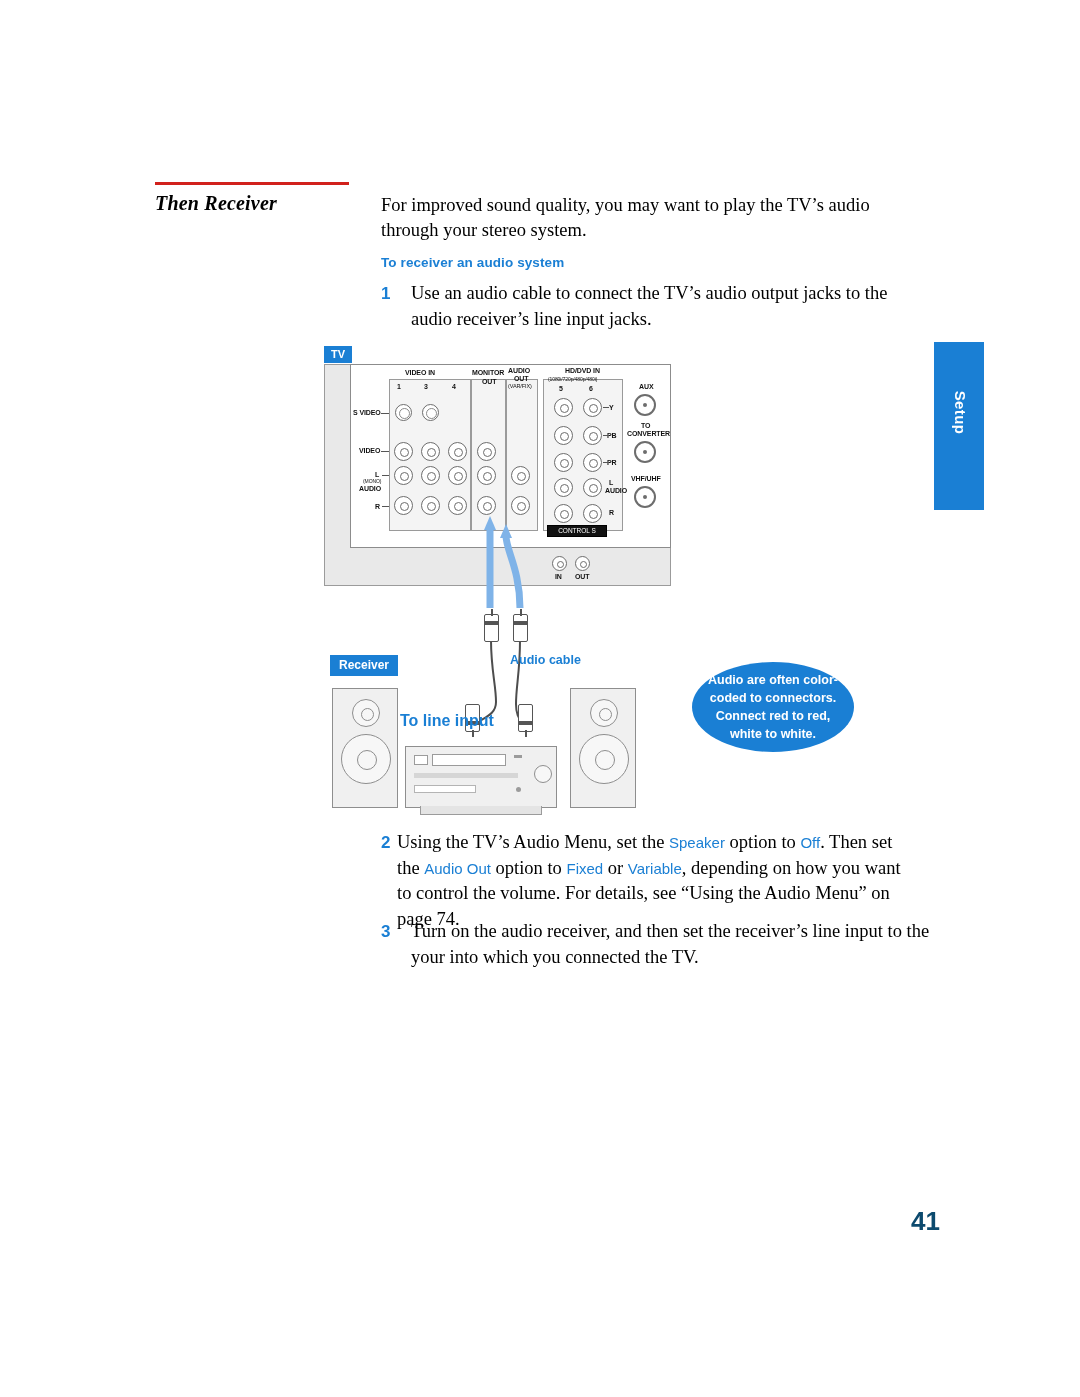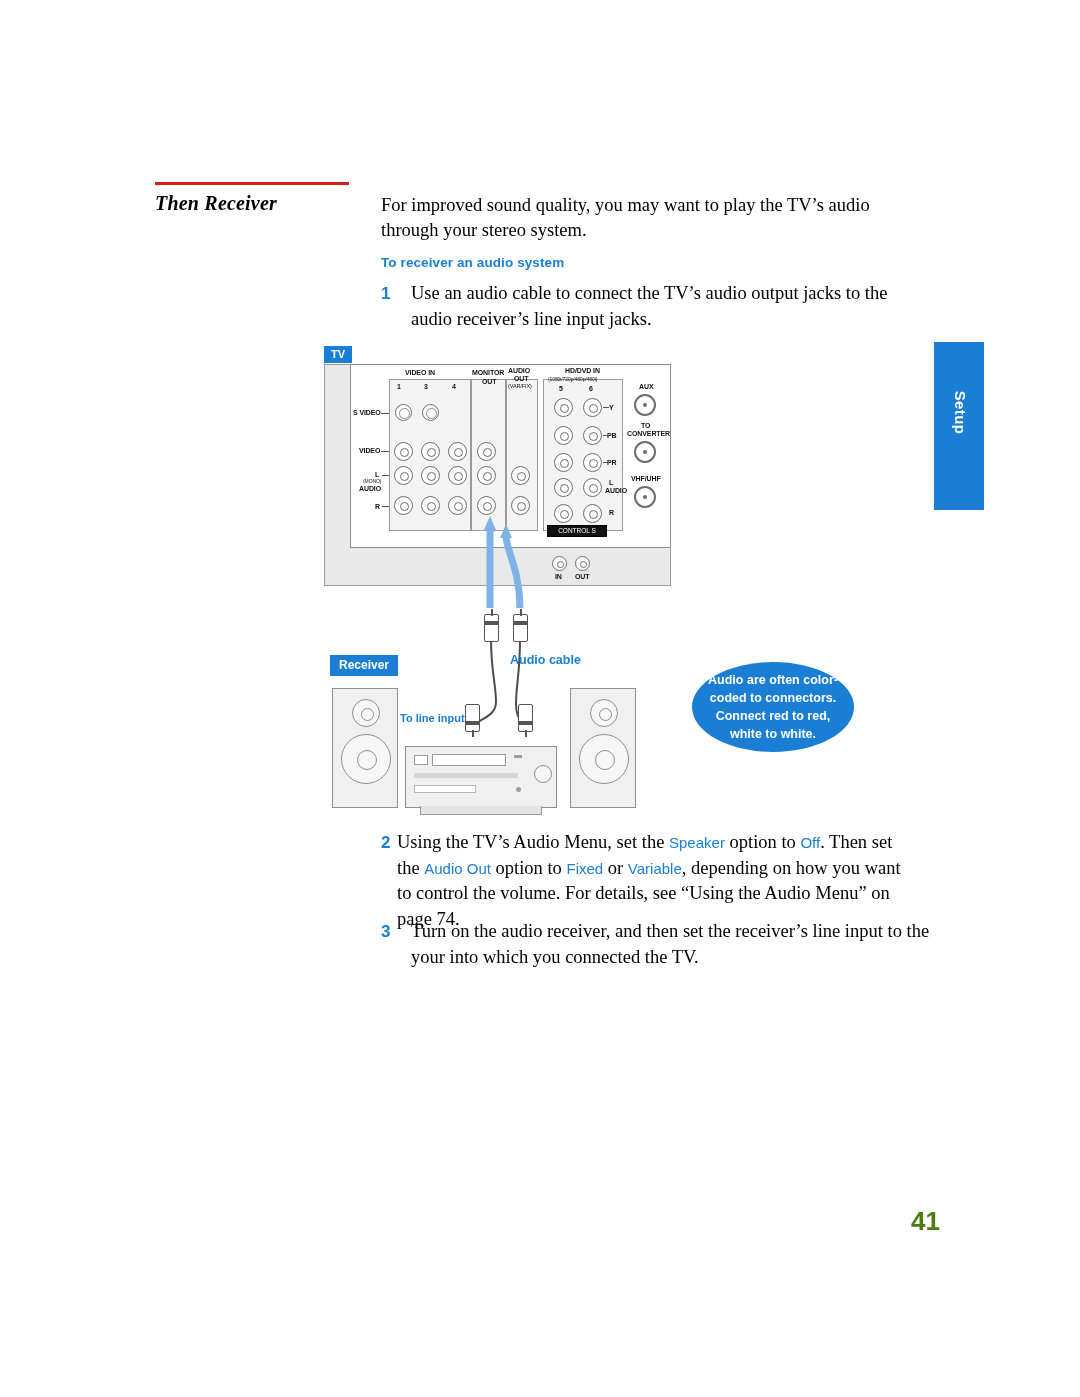--- a/index.html
+++ b/index.html
@@ -110,21 +110,21 @@
   
   #page-number {
     position: absolute;
     left: 880px;
     top: 1206px;
     width: 60px;
     text-align: right;
     font-family: "Liberation Sans", sans-serif;
     font-weight: bold;
     font-size: 26px;
-    color: #4d7c0f;
+    color: #0c4a6e;
   }
 
   
   #diagram {
     position: absolute;
     left: 320px;
     top: 340px;
     width: 620px;
     height: 470px;
   }
@@ -299,21 +299,21 @@
     font-weight: bold;
     font-size: 12.5px;
   }
   #toline-label {
     position: absolute;
     left: 80px;
     top: 372px;
     color: #1a7fd4;
     font-family: "Liberation Sans", sans-serif;
     font-weight: bold;
-    font-size: 11px;
+    font-size: 16px;
   }
 
   
   .speaker {
     position: absolute;
     width: 64px;
     height: 118px;
     background: #f0f0f0;
     border: 1px solid #8e8e8e;
   }

